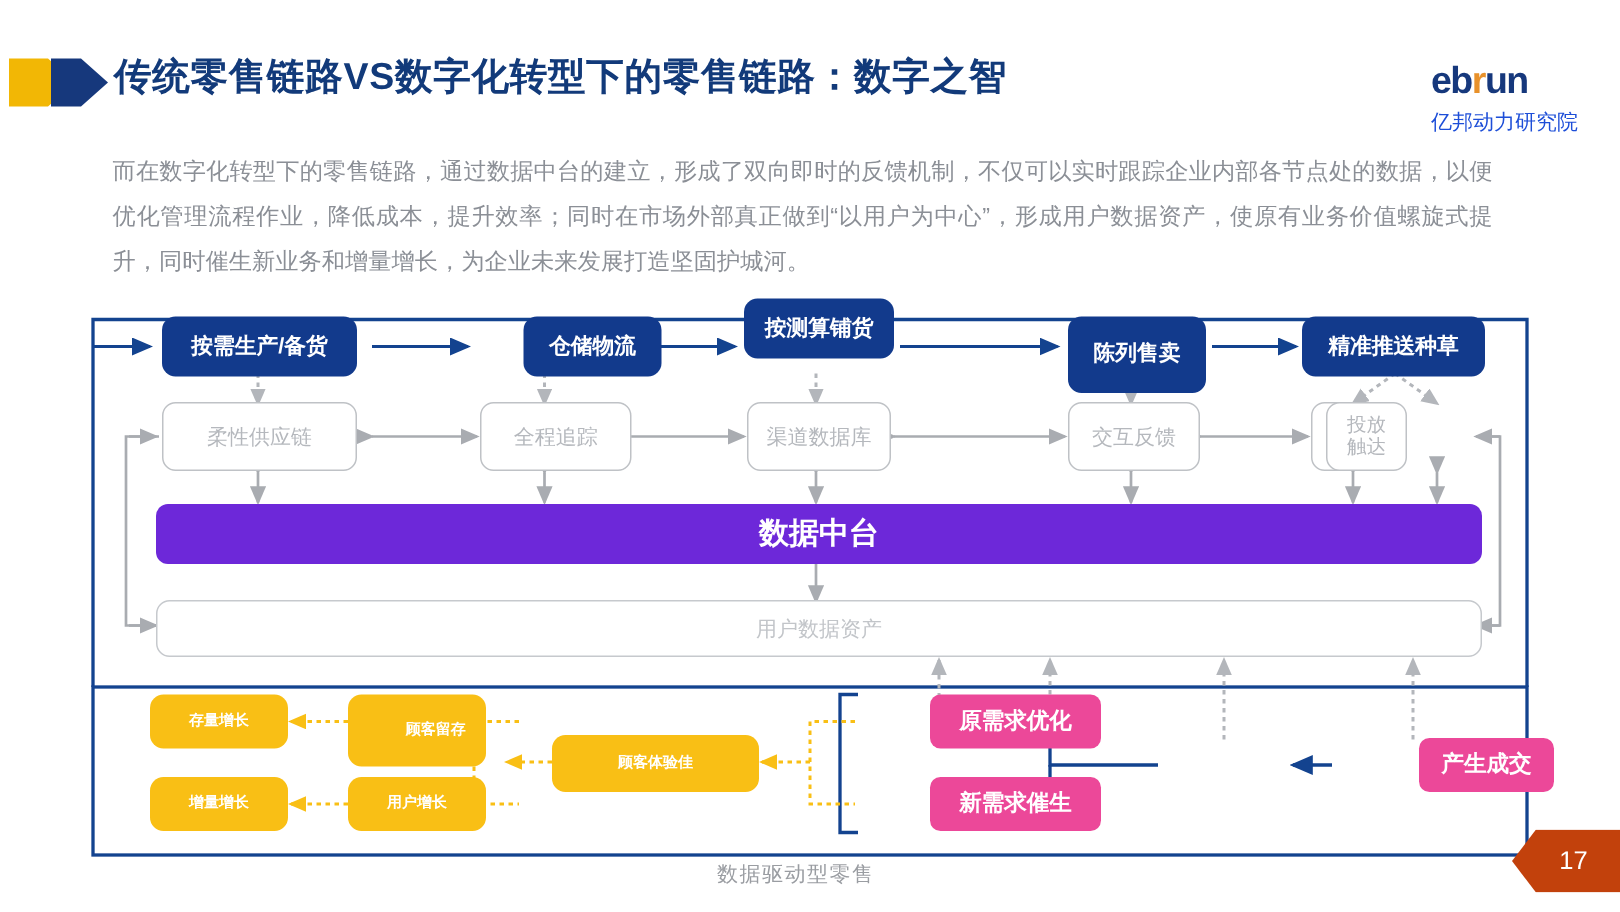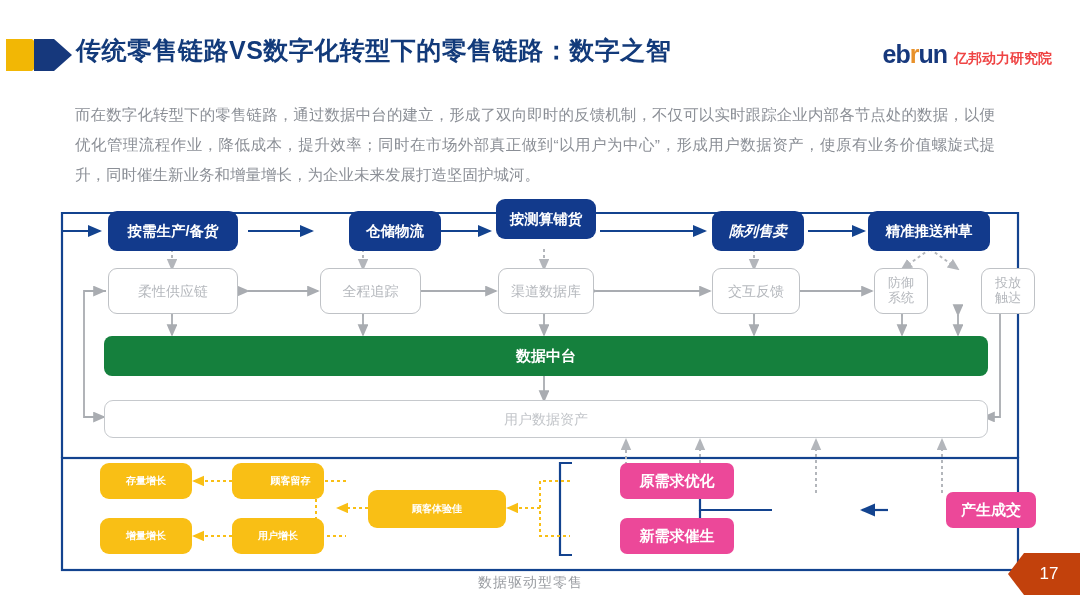--- a/index.html
+++ b/index.html
@@ -8,24 +8,24 @@
     font-family:"Liberation Sans","DejaVu Sans",sans-serif;
     position:relative;
   }
   
   .chevrons{position:absolute;left:6px;top:33px;width:66px;height:44px;}
   .title{
     position:absolute;left:76px;top:34px;
     font-size:25px;font-weight:bold;color:#123a7a;letter-spacing:.5px;
     white-space:nowrap;
   }
-  .logo{position:absolute;right:28px;top:42px;display:flex;align-items:baseline;gap:7px;}
+  .logo{position:absolute;right:28px;top:42px;display:flex;align-items:baseline;gap:7px;flex-direction:column;}
   .logo-e{font-size:25px;font-weight:bold;color:#16387c;letter-spacing:-1px;line-height:1;}
   .logo-e i{color:#e8912a;font-style:normal;}
-  .logo-cn{font-size:14px;font-weight:bold;color:#ef4444;letter-spacing:0px;line-height:1;}
+  .logo-cn{font-size:14px;font-weight:normal;color:#1d4ed8;letter-spacing:0px;line-height:1;}
 
   
   .para{
     position:absolute;left:75px;top:100px;width:920px;
     font-size:15.5px;line-height:30px;color:#8b8f96;
     text-align:justify;
   }
 
   
   .diagram{position:absolute;left:0;top:195px;width:1080px;height:395px;}
@@ -45,21 +45,21 @@
   .blue2{
     background:#ec4899;color:#ffffff;font-size:15px;font-weight:bold;
     border-radius:7px;
     margin-left:48px;
   }
   .gray{
     background:#ffffff;color:#b5b8bd;font-size:14px;
     border:1.6px solid #bfc2c6;border-radius:9px;
   }
   .grayfill{
-    background:#15803d;color:#ffffff;font-size:15px;font-weight:bold;
+    background:#6d28d9;color:#ffffff;font-size:20px;font-weight:bold;
     border-radius:8px;border:none;
   }
   .grayline{
     background:#ffffff;color:#c2c5c9;font-size:14px;
     border:1.5px solid #c6c9cd;border-radius:9px;
   }
   .yellow{
     background:#f9bf15;color:#ffffff;font-size:10px;font-weight:bold;
     border-radius:9px;
   }
@@ -175,21 +175,21 @@
 
   <div class="node blue" style="left:108px;top:16px;width:130px;height:40px;">
       <span>按需生产/备货</span>
     </div>
   <div class="node blue" style="left:318px;top:16px;width:92px;height:40px;margin-left:31px;">
       <span>仓储物流</span>
     </div>
   <div class="node blue" style="left:496px;top:4px;width:100px;height:40px;">
       <span>按测算铺货</span>
     </div>
-  <div class="node blue" style="left:712px;top:16px;width:92px;height:40px;font-style:italic;">
+  <div class="node blue" style="left:712px;top:16px;width:92px;height:51px;">
       <span>陈列售卖</span>
     </div>
   <div class="node blue" style="left:868px;top:16px;width:122px;height:40px;">
       <span>精准推送种草</span>
     </div>
 
   <div class="node gray" style="left:108px;top:73px;width:130px;height:46px;">
       <span>柔性供应链</span>
     </div>
   <div class="node gray" style="left:320px;top:73px;width:101px;height:46px;">
@@ -197,39 +197,39 @@
     </div>
   <div class="node gray" style="left:498px;top:73px;width:96px;height:46px;">
       <span>渠道数据库</span>
     </div>
   <div class="node gray" style="left:712px;top:73px;width:88px;height:46px;">
       <span>交互反馈</span>
     </div>
   <div class="node gray" style="left:874px;top:73px;width:54px;height:46px;font-size:13px;">
       <span style="display:block;width:2em;text-align:right;">防御系统</span>
     </div>
-  <div class="node gray" style="left:981px;top:73px;width:54px;height:46px;font-size:13px;">
+  <div class="node gray" style="left:884px;top:73px;width:54px;height:46px;font-size:13px;">
       <span style="display:block;width:2em;">投放触达</span>
     </div>
 
   <div class="node grayfill" style="left:104px;top:141px;width:884px;height:40px;">
       <span>数据中台</span>
     </div>
 
   <div class="node grayline" style="left:104px;top:205px;width:884px;height:38px;">
       <span>用户数据资产</span>
     </div>
 
   <div class="node yellow" style="left:100px;top:268px;width:92px;height:36px;">
       <span>存量增长</span>
     </div>
   <div class="node yellow" style="left:100px;top:323px;width:92px;height:36px;">
       <span>增量增长</span>
     </div>
-  <div class="node yellow" style="left:232px;top:268px;width:92px;height:36px;padding-left:25px;">
+  <div class="node yellow" style="left:232px;top:268px;width:92px;height:48px;padding-left:25px;">
       <span>顾客留存</span>
     </div>
   <div class="node yellow" style="left:232px;top:323px;width:92px;height:36px;">
       <span>用户增长</span>
     </div>
   <div class="node yellow" style="left:368px;top:295px;width:138px;height:38px;">
       <span>顾客体验佳</span>
     </div>
 
   <div class="node blue2" style="left:572px;top:268px;width:114px;height:36px;">

